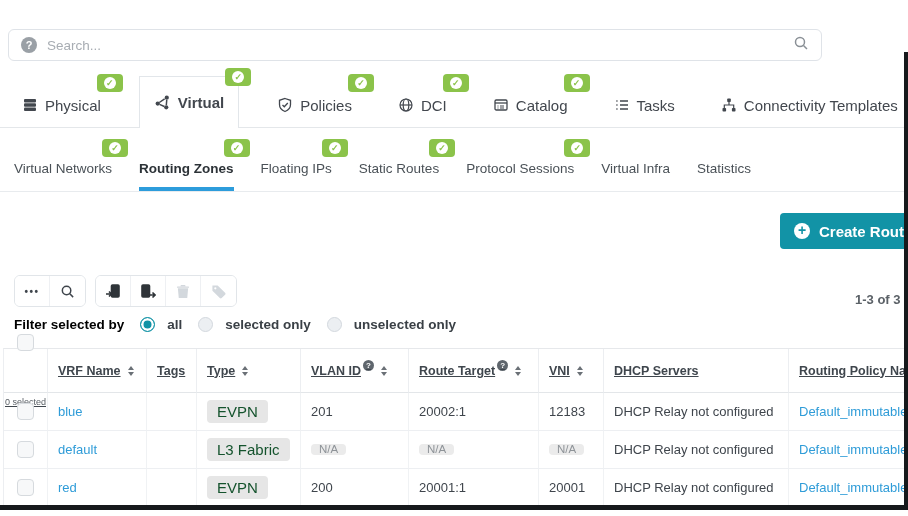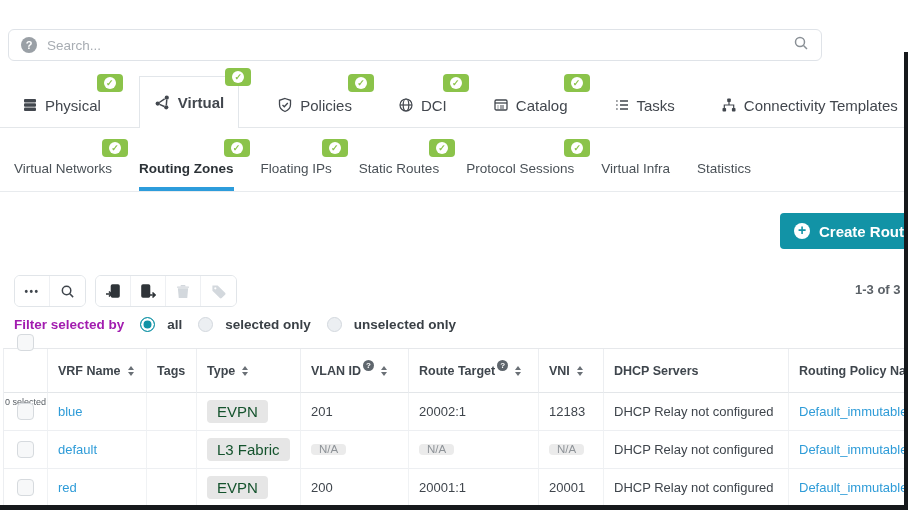--- a/index.html
+++ b/index.html
@@ -55,41 +55,41 @@
   
   .toolbar { position:absolute; top:275px; left:14px; display:flex; gap:9px; }
   .btn-group { display:inline-flex; border:1px solid #e1e5e9; border-radius:6px;
     overflow:hidden; background:#fff; }
   .tbtn { width:35px; height:30px; display:flex; align-items:center; justify-content:center;
     border-right:1px solid #eef0f3; color:#2f3439; background:#fff; cursor:pointer; }
   .tbtn:last-child { border-right:none; }
   .tbtn.disabled { color:#d3d8dd; }
   .dots { font-size:10px; letter-spacing:1.5px; font-weight:bold; color:#3f454c; }
 
-  .pagination { position:absolute; top:282px; left:855px; font-size:13px; font-weight:bold;
+  .pagination { position:absolute; top:292px; left:855px; font-size:13px; font-weight:bold;
     color:#5b6167; white-space:nowrap; }
 
   
   .filter-row { position:absolute; top:317px; left:14px; display:flex; align-items:center;
     gap:16px; font-size:13.5px; }
-  .filter-label { font-weight:bold; color:#a21caf; }
+  .filter-label { font-weight:bold; color:#000000; }
   .radio-opt { display:flex; align-items:center; gap:12px; cursor:pointer; }
   .radio { width:15px; height:15px; border-radius:50%; background:#eceff2;
     border:1.5px solid #d3d8de; display:inline-block; }
   .radio.checked { background:#1293a6; border:1.5px solid #1293a6;
     box-shadow: inset 0 0 0 2.5px #fff; }
   .radio-label { font-weight:bold; color:#3a4046; }
 
   
   .grid-table { position:absolute; top:348px; left:3px; display:grid;
     grid-template-columns: 44px 99px 50px 104px 108px 130px 65px 185px 210px;
     border-top:1px solid #e6e8eb; border-left:1px solid #eceef1; }
   .th { height:44px; border-bottom:1px solid #e3e6e9; border-right:1px solid #eceef1;
     display:flex; align-items:center; padding:0 10px; font-size:12.5px; font-weight:bold;
-    color:#3f464d; white-space:nowrap; }
+    color:#3f464d; white-space:nowrap;text-decoration:underline; }
   .td { height:38px; border-bottom:1px solid #edeff2; border-right:1px solid #f0f2f4;
     display:flex; align-items:center; padding:0 10px; font-size:13px; color:#3f454c;
     white-space:nowrap; }
   .sel-col { flex-direction:column; justify-content:center; gap:3px; padding:0 4px; }
   .sel-count { font-size:9px; color:#5a6066; font-weight:normal;margin-top:43px; }
   .cb { width:17px; height:17px; border-radius:4px; border:1.5px solid #d6dade;
     background:#f7f8f9; cursor:pointer; flex:0 0 auto; }
   .sort { display:inline-flex; flex-direction:column; gap:2px; margin-left:7px; cursor:pointer; }
   .sort i { width:0; height:0; border-left:3.5px solid transparent;
     border-right:3.5px solid transparent; display:block; }

